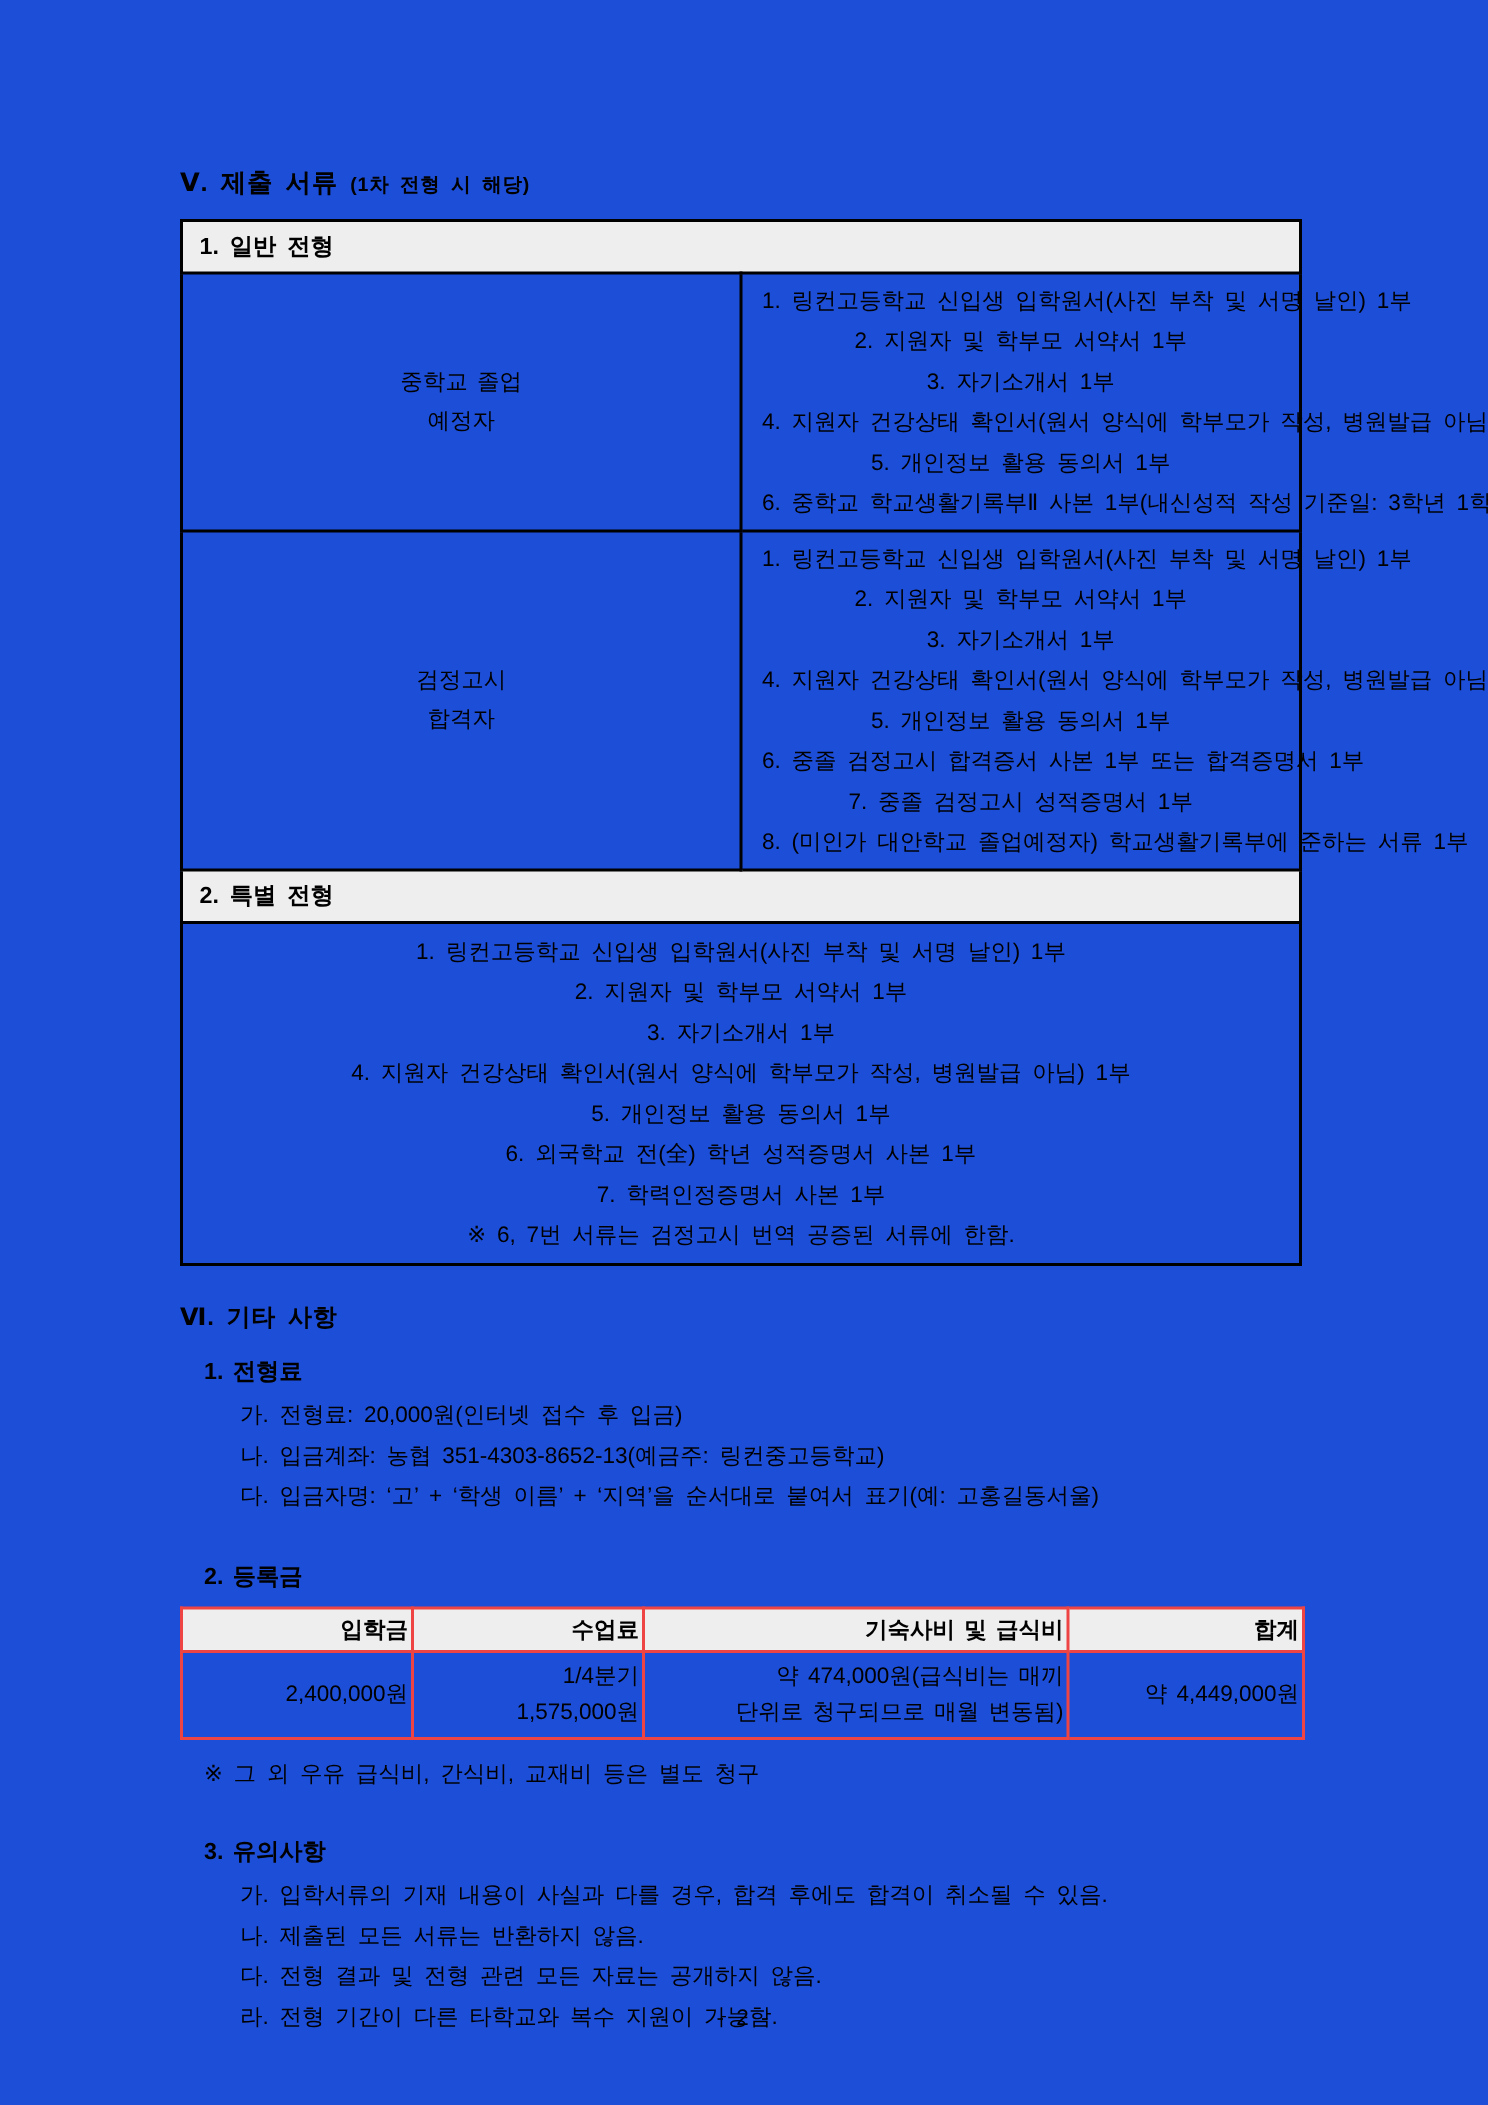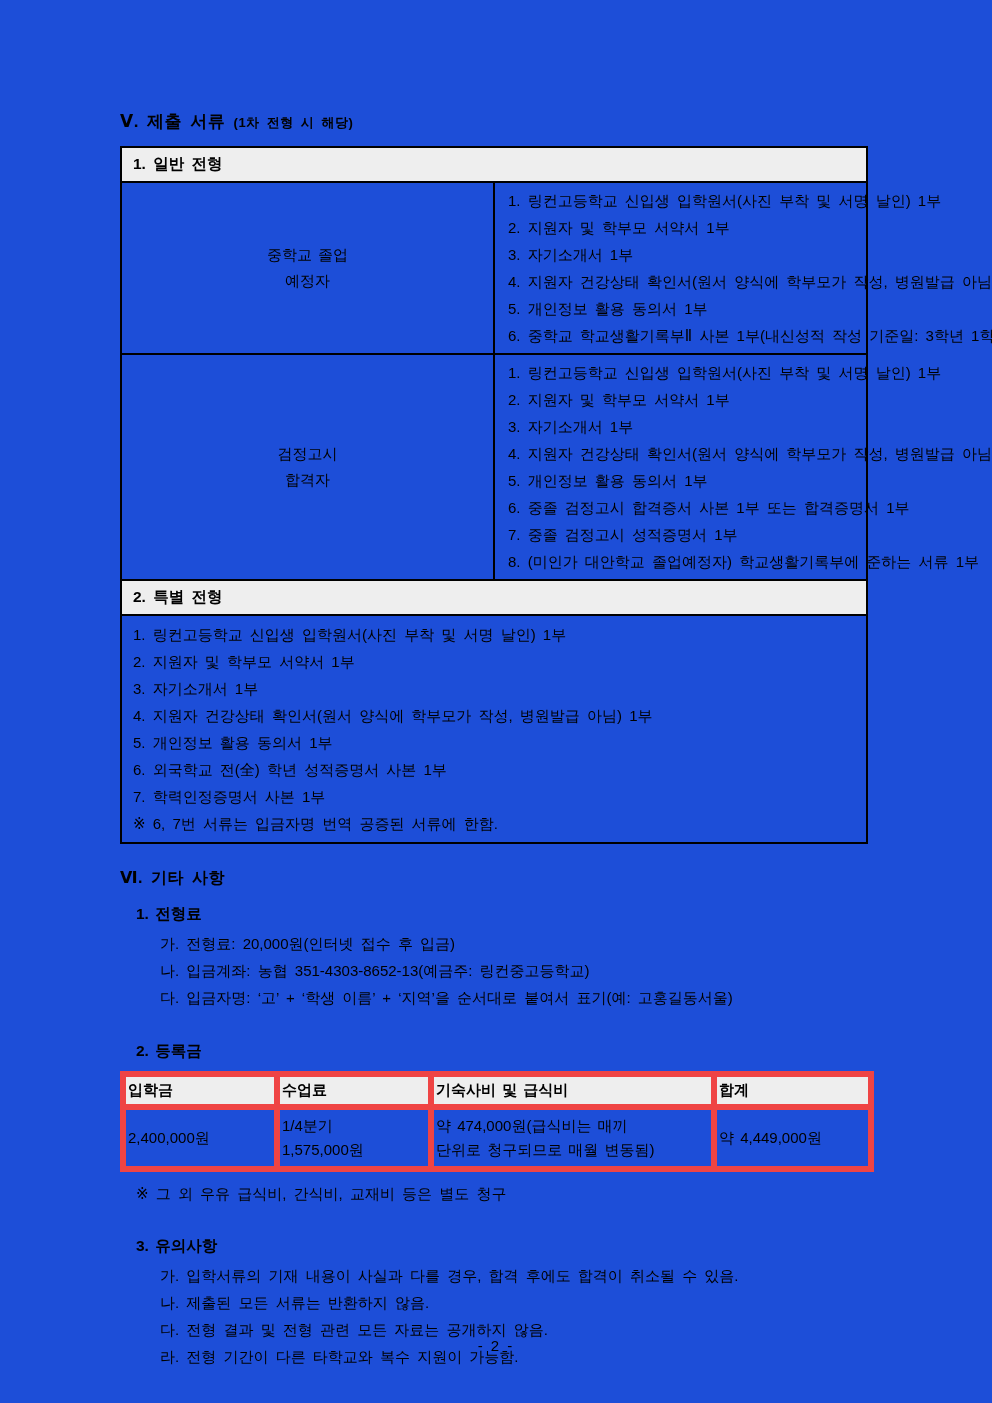--- a/index.html
+++ b/index.html
@@ -32,42 +32,42 @@
     word-spacing: 3px;
     margin-top: 19px;
   }
   td.lbl {
     width: 128px;
     text-align: center;
     font-size: 15px;
     line-height: 26px;
     word-spacing: 2px;
   }
-  td.items { padding: 4px 13px; }
+  td.items { padding: 4px 13px; text-align: center; }
   td.items .item, .special-items .item {
     font-size: 15px;
     line-height: 27px;
     word-spacing: 3px;
     white-space: nowrap;
   }
   td.special-items { padding: 5px 11px; }
 
   .sec6-title { font-size: 16px; font-weight: bold; margin-top: 24px; word-spacing: 3px; }
   .sub-title { font-size: 15.5px; font-weight: bold; margin-left: 16px; margin-top: 15px; word-spacing: 2px; }
   .sub-items { margin-left: 40px; margin-top: 5px; }
   .sub-items .item { font-size: 15px; line-height: 27px; word-spacing: 3px; white-space: nowrap; }
 
   .tuition-title { margin-top: 30px; }
   table.fee-table {
     width: 748px;
     border-collapse: collapse;
     margin-top: 9px;
     table-layout: fixed;
   }
-  table.fee-table td, table.fee-table th { border: 6px solid #ef4444; text-align: left; }
+  table.fee-table td, table.fee-table th { border: 2px solid #ef4444; text-align: right; }
   table.fee-table th {
     background: #eeeeee;
     font-size: 15px;
     font-weight: bold;
     padding: 4px 2px;
     word-spacing: 2px;
   }
   table.fee-table td { font-size: 15px; padding: 4px 2px; line-height: 24px; word-spacing: 2px; }
   .col-entrance { width: 154px; }
   .col-tuition  { width: 154px; }
@@ -137,21 +137,21 @@
       </tr>
       <tr>
         <td class="items special-items" colspan="2">
           <div class="item">1. 링컨고등학교 신입생 입학원서(사진 부착 및 서명 날인) 1부</div>
           <div class="item">2. 지원자 및 학부모 서약서 1부</div>
           <div class="item">3. 자기소개서 1부</div>
           <div class="item">4. 지원자 건강상태 확인서(원서 양식에 학부모가 작성, 병원발급 아님) 1부</div>
           <div class="item">5. 개인정보 활용 동의서 1부</div>
           <div class="item">6. 외국학교 전(全) 학년 성적증명서 사본 1부</div>
           <div class="item">7. 학력인정증명서 사본 1부</div>
-          <div class="item">※ 6, 7번 서류는 입금자명 번역 공증된 서류에 한함.</div>
+          <div class="item">※ 6, 7번 서류는 검정고시 번역 공증된 서류에 한함.</div>
         </td>
       </tr>
     </tbody>
       </table>
 
     <div class="sec-title sec6-title">Ⅵ. 기타 사항</div>
 
     <div class="sub-title">1. 전형료</div>
     <div class="sub-items">
       <div class="item">가. 전형료: 20,000원(인터넷 접수 후 입금)</div>

